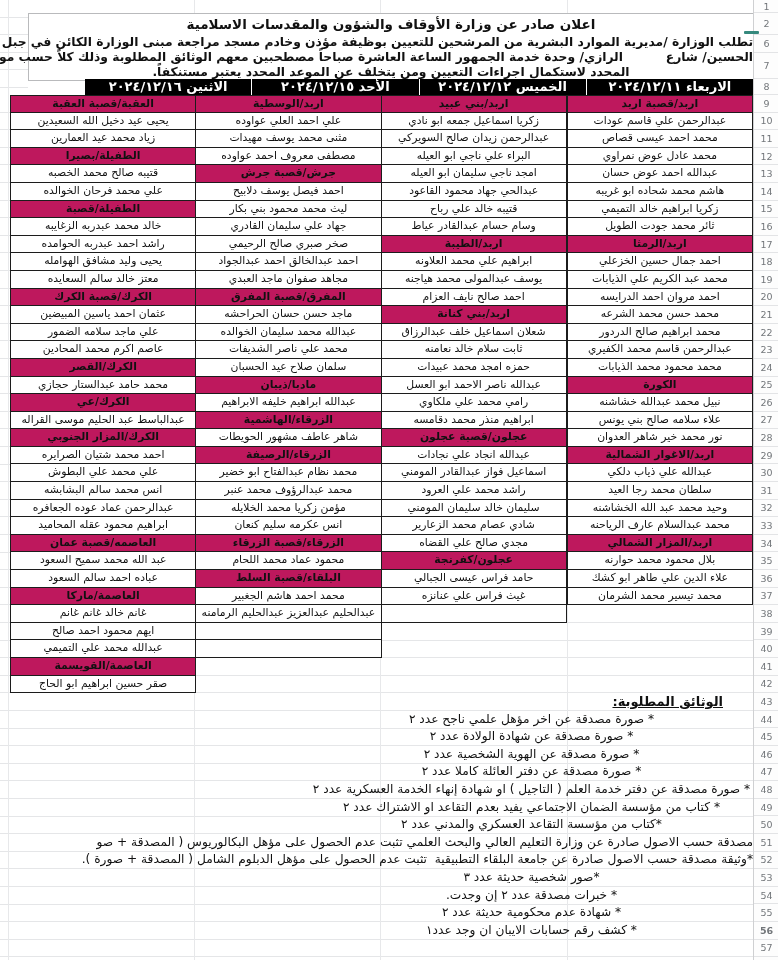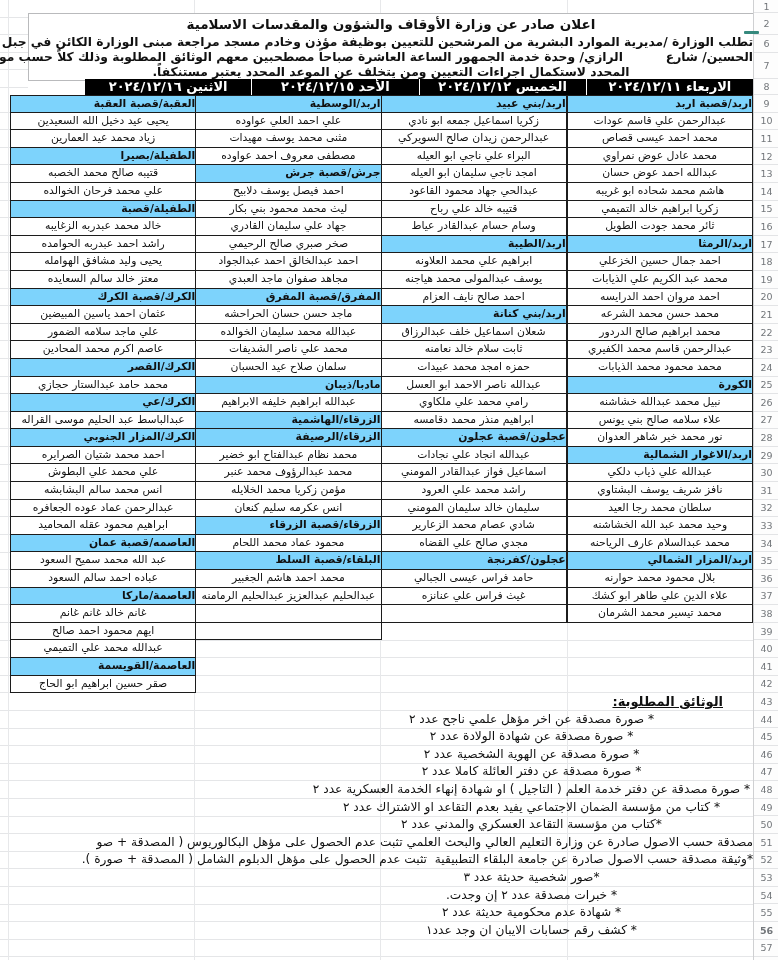--- a/index.html
+++ b/index.html
@@ -24,21 +24,21 @@
             line-height:16px;white-space:nowrap;overflow:hidden;border-left:1px solid #fff;}
   .datecell:last-child{border-left:none;}
   
   #table{left:8px;top:95px;width:745px;display:flex;flex-direction:row;direction:rtl;z-index:1;}
   .col{width:186.25px;flex:0 0 auto;}
   .col + .col{margin-left:-1px;}
   .cell{height:17.6px;box-sizing:border-box;border:1px solid #1c1c1c;border-top:none;
         background:#fff;font-size:10.8px;line-height:16.4px;text-align:center;
         white-space:nowrap;overflow:hidden;direction:rtl;}
   .col .cell:first-child{border-top:1px solid #1c1c1c;}
-  .cell.d{background:#7dd3fc;font-weight:bold;text-align:right;}
+  .cell.d{background:#be185d;font-weight:bold;}
   .cell.ov{overflow:visible;position:relative;z-index:3;}
   
   #docs{left:0;top:693px;width:753px;z-index:1;direction:rtl;}
   .dl{height:17.6px;line-height:17.6px;font-size:12.2px;white-space:pre;direction:rtl;}
   .dl.title{font-weight:bold;font-size:13px;text-decoration:underline;text-align:right;
             padding-left:0;margin-right:30px;}
   .dl.center{text-align:center;margin-left:310px;}
   .dl.flush{text-align:right;padding-left:2px;}
   
   #gutter{left:753px;top:0;width:25px;bottom:0;background:#fdfdfd;
@@ -90,21 +90,20 @@
       <div class="cell">محمد حسن محمد الشرعه</div>
       <div class="cell">محمد ابراهيم صالح الدردور</div>
       <div class="cell">عبدالرحمن قاسم محمد الكفيري</div>
       <div class="cell">محمد محمود محمد الذيابات</div>
       <div class="cell d">الكورة</div>
       <div class="cell">نبيل محمد عبدالله خشاشنه</div>
       <div class="cell">علاء سلامه صالح بني يونس</div>
       <div class="cell">نور محمد خير شاهر العدوان</div>
       <div class="cell d">اربد/الاغوار الشمالية</div>
       <div class="cell">عبدالله علي ذياب دلكي</div>
-      <div class="cell">نافز شريف يوسف البشتاوي</div>
       <div class="cell">سلطان محمد رجا العيد</div>
       <div class="cell">وحيد محمد عبد الله الخشاشنه</div>
       <div class="cell">محمد عبدالسلام عارف الرياحنه</div>
       <div class="cell d">اربد/المزار الشمالي</div>
       <div class="cell">بلال محمود محمد حوارنه</div>
       <div class="cell">علاء الدين علي طاهر ابو كشك</div>
       <div class="cell">محمد تيسير محمد الشرمان</div>
     </div>
     <div class="col">
       <div class="cell d">اربد/بني عبيد</div>
@@ -151,20 +150,21 @@
       <div class="cell">احمد عبدالخالق احمد عبدالجواد</div>
       <div class="cell">مجاهد صفوان ماجد العبدي</div>
       <div class="cell d">المفرق/قصبة المفرق</div>
       <div class="cell">ماجد حسن حسان الحراحشه</div>
       <div class="cell">عبدالله محمد سليمان الخوالده</div>
       <div class="cell">محمد علي ناصر الشديفات</div>
       <div class="cell">سلمان صلاح عيد الحسبان</div>
       <div class="cell d">مادبا/ذيبان</div>
       <div class="cell">عبدالله ابراهيم خليفه الابراهيم</div>
       <div class="cell d">الزرقاء/الهاشمية</div>
+      <div class="cell">شاهر عاطف مشهور الحويطات</div>
       <div class="cell d">الزرقاء/الرصيفة</div>
       <div class="cell">محمد نظام عبدالفتاح ابو خضير</div>
       <div class="cell">محمد عبدالرؤوف محمد عنبر</div>
       <div class="cell">مؤمن زكريا محمد الخلايله</div>
       <div class="cell">انس عكرمه سليم كنعان</div>
       <div class="cell d">الزرقاء/قصبة الزرقاء</div>
       <div class="cell">محمود عماد محمد اللحام</div>
       <div class="cell d">البلقاء/قصبة السلط</div>
       <div class="cell">محمد احمد هاشم الجغبير</div>
       <div class="cell ov">عبدالحليم عبدالعزيز عبدالحليم الرمامنه</div>

